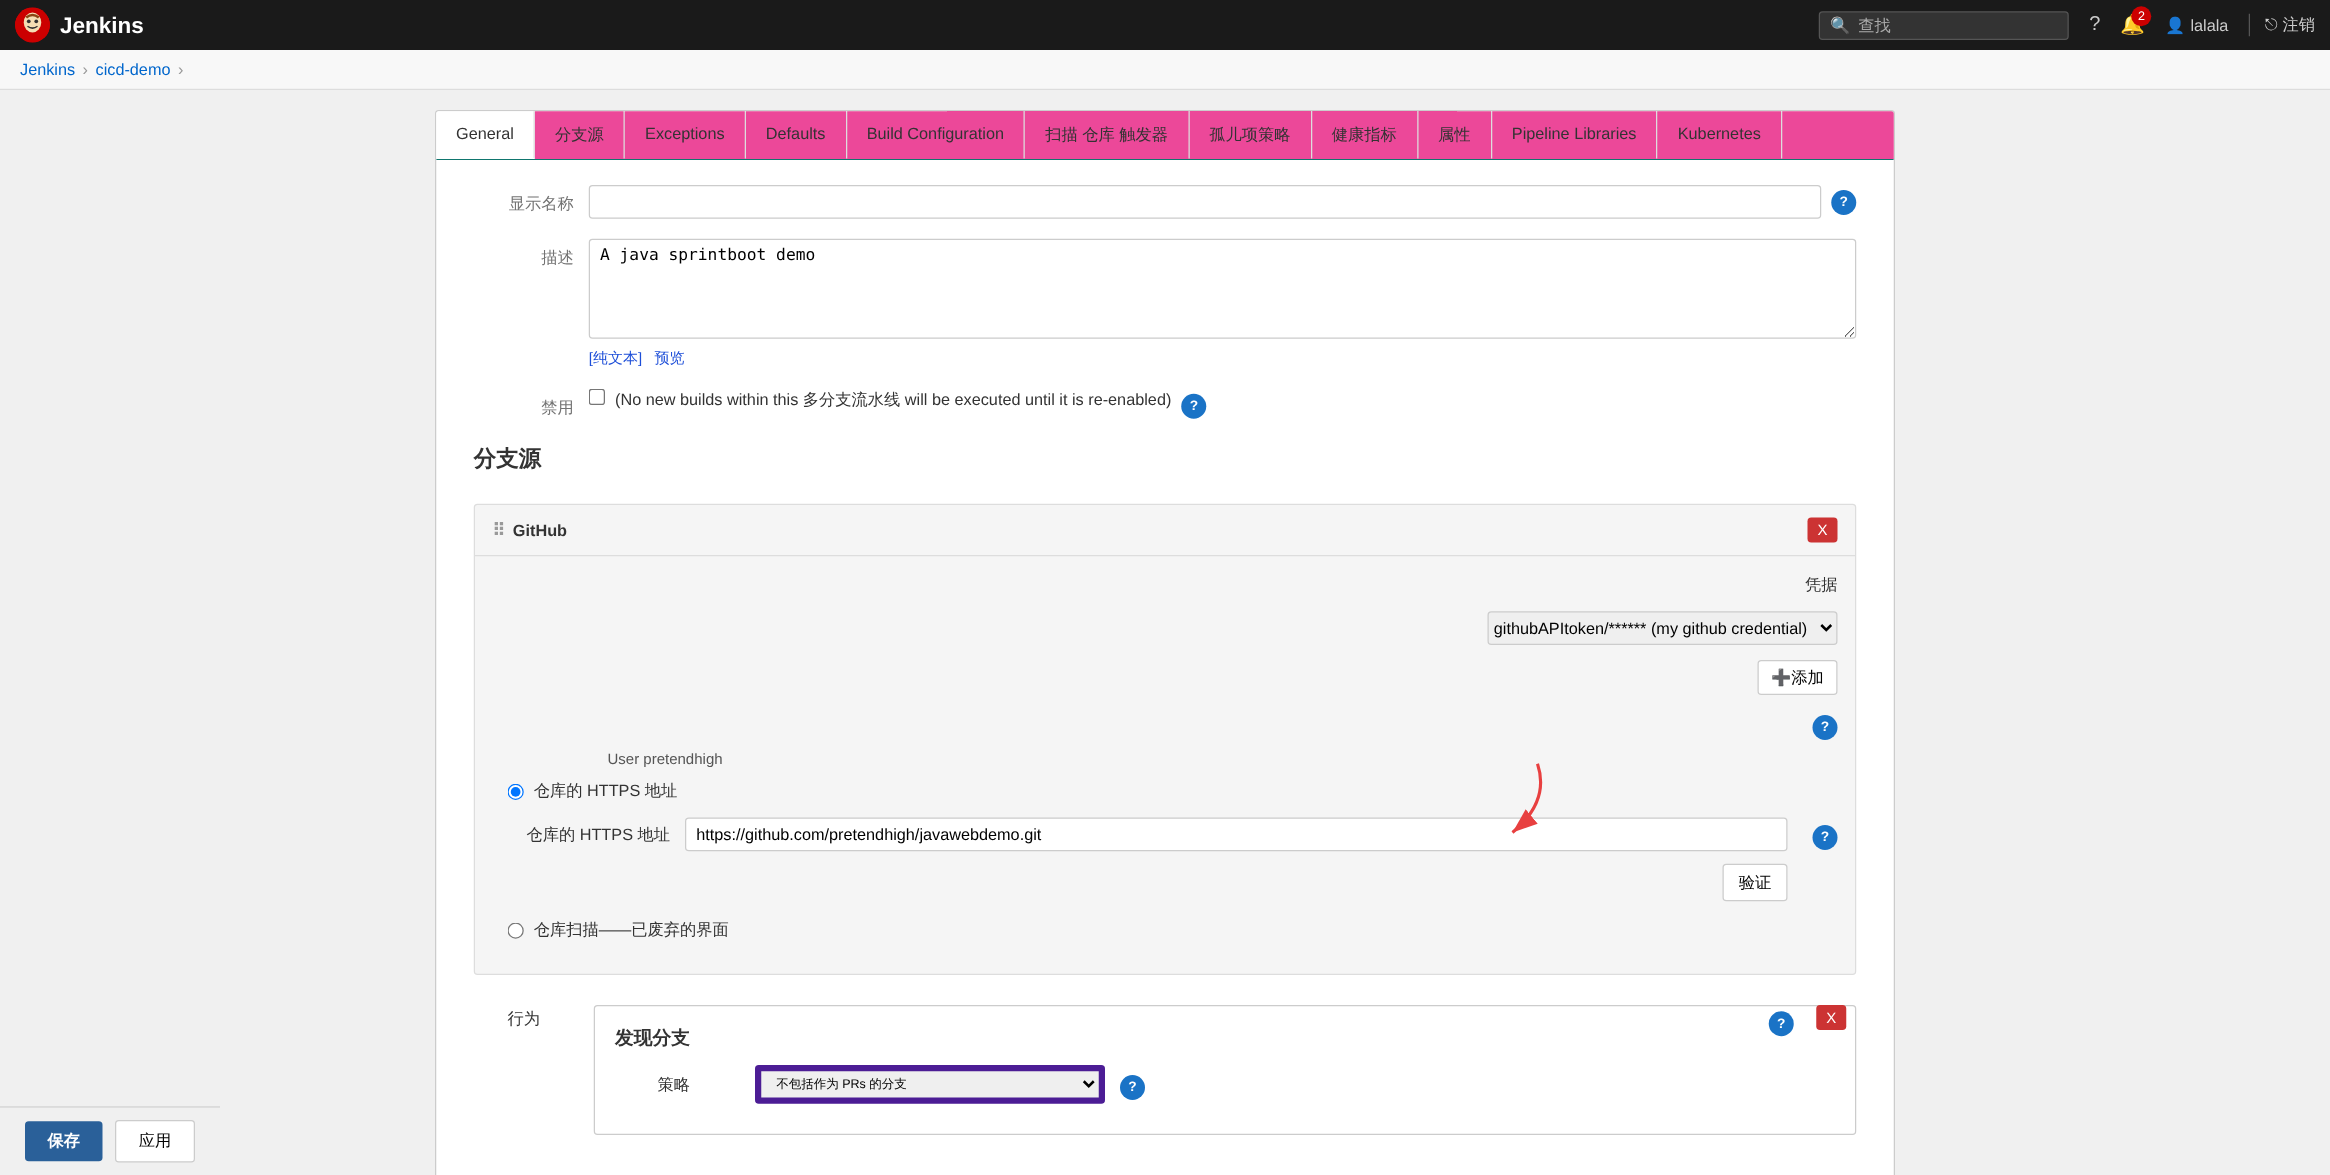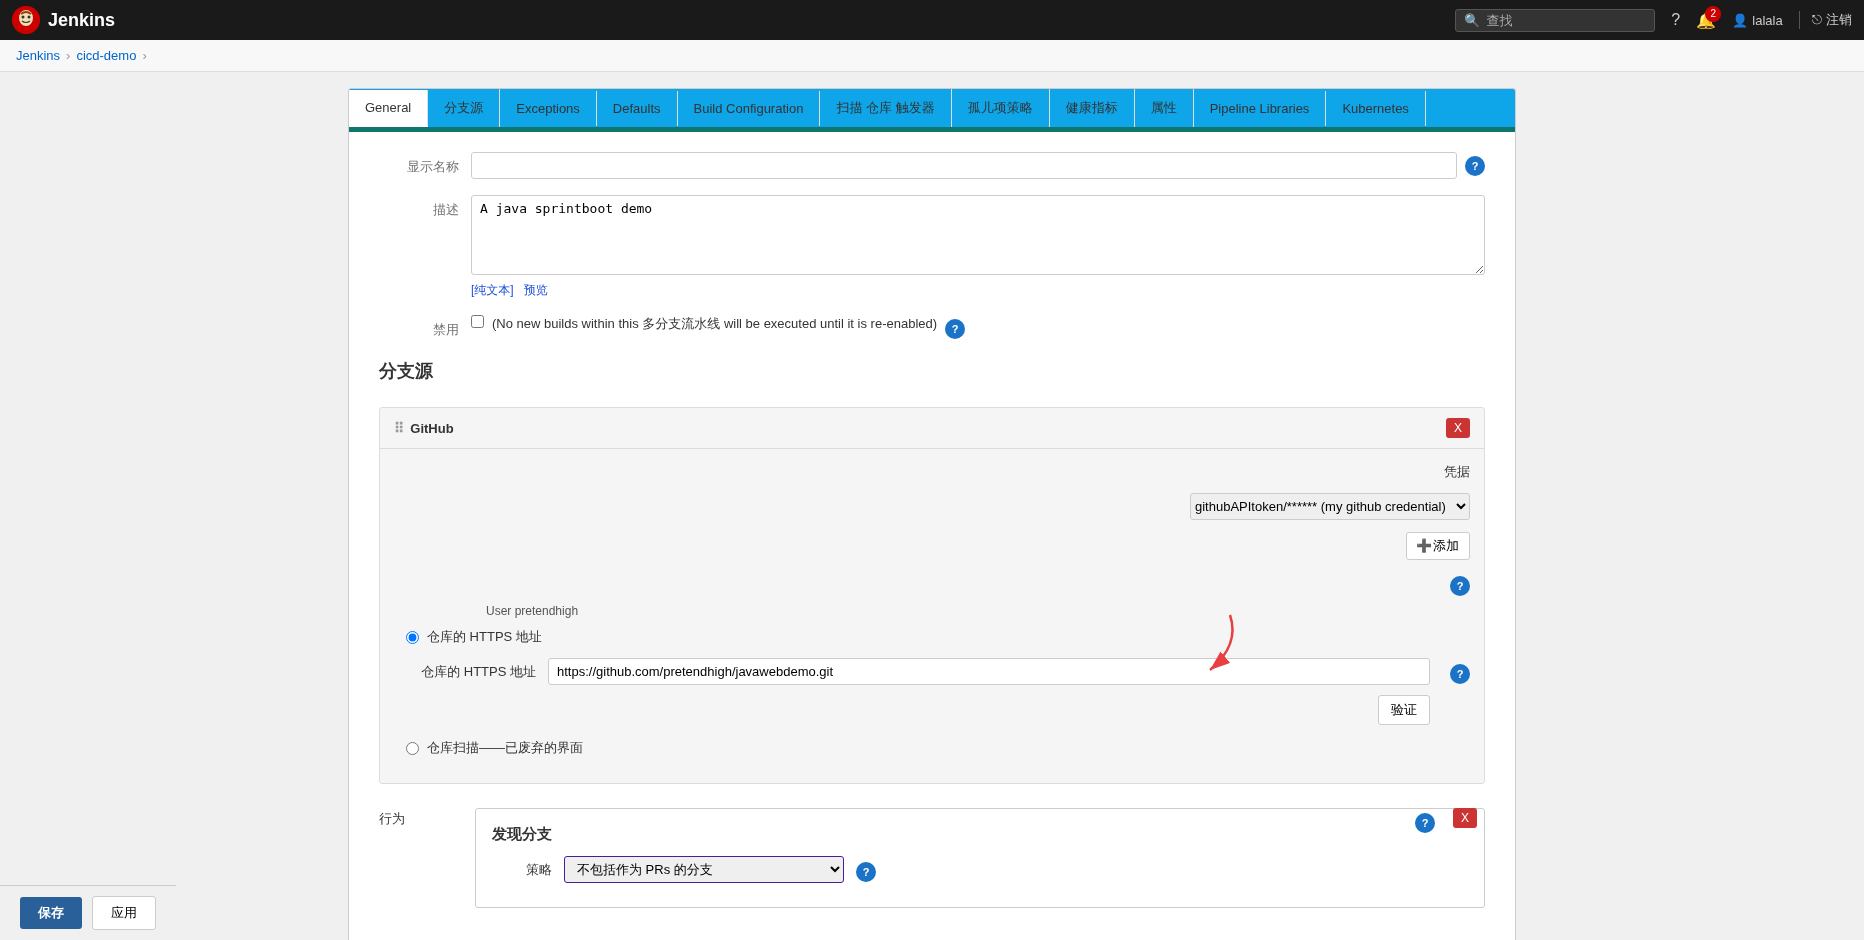--- a/index.html
+++ b/index.html
@@ -54,24 +54,23 @@
 
     
     .tabs-container {
       background: #fff;
       border: 1px solid #ccc;
       border-radius: 3px;
       overflow: hidden;
     }
     .tabs-header {
       display: flex;
-      background: #0ea5e9;
-      border-bottom: 5px solid #0f766e;
+      background: #ec4899;
+      border-bottom: 1px solid #0f766e;
       overflow-x: auto;
-      align-items: center;
     }
     .tab-item {
       padding: 10px 16px;
       cursor: pointer;
       white-space: nowrap;
       font-size: 13px;
       border-right: 1px solid #ddd;
       color: #333;
     }
     .tab-item.active {
@@ -244,22 +243,22 @@
       background: #fff; border: 1px solid #ccc; border-radius: 3px;
       padding: 7px 18px; font-size: 13px; cursor: pointer;
     }
 
     
     .strategy-row {
       display: flex; align-items: center; gap: 12px; margin-bottom: 8px;
     }
     .strategy-label { min-width: 60px; text-align: right; font-size: 13px; }
     .strategy-select {
-      padding: 4px 8px; border: 1px solid #4c1d95; border-radius: 3px;
-      font-size: 13px; min-width: 280px;
+      padding: 4px 8px; border: 5px solid #4c1d95; border-radius: 3px;
+      font-size: 10px; min-width: 280px; margin-left: 40px;
     }
   </style>
 </head>
 <body>
 
 <div id="top-nav">
   <div class="nav-left">
     <div class="jenkins-logo">
       <svg width="28" height="28" viewBox="0 0 28 28">
         <circle cx="14" cy="14" r="14" fill="#cc0000"></circle>
@@ -404,21 +403,21 @@
           <div class="radio-option">
             <input type="radio" name="repo-type" style="">
             <span class="radio-label">仓库扫描——已废弃的界面</span>
           </div>
 
         </div>
       </div>
 
       <div style="display:flex; gap:16px; margin-bottom:80px;">
 
-        <div style="min-width:80px; text-align:left; padding-top:10px;">行为</div>
+        <div style="min-width:80px; text-align:center; padding-top:10px;">行为</div>
 
         <div style="flex:1; position:relative;">
 
           <button class="close-btn-red" style="position:absolute; top:8px; right:8px; z-index:10;">X</button>
 
           <div class="help-btn" style="position:absolute; top:9px; right:50px; z-index:10;">?</div>
 
           <div class="discover-section">
             <div class="discover-header">
               <span>发现分支</span>

